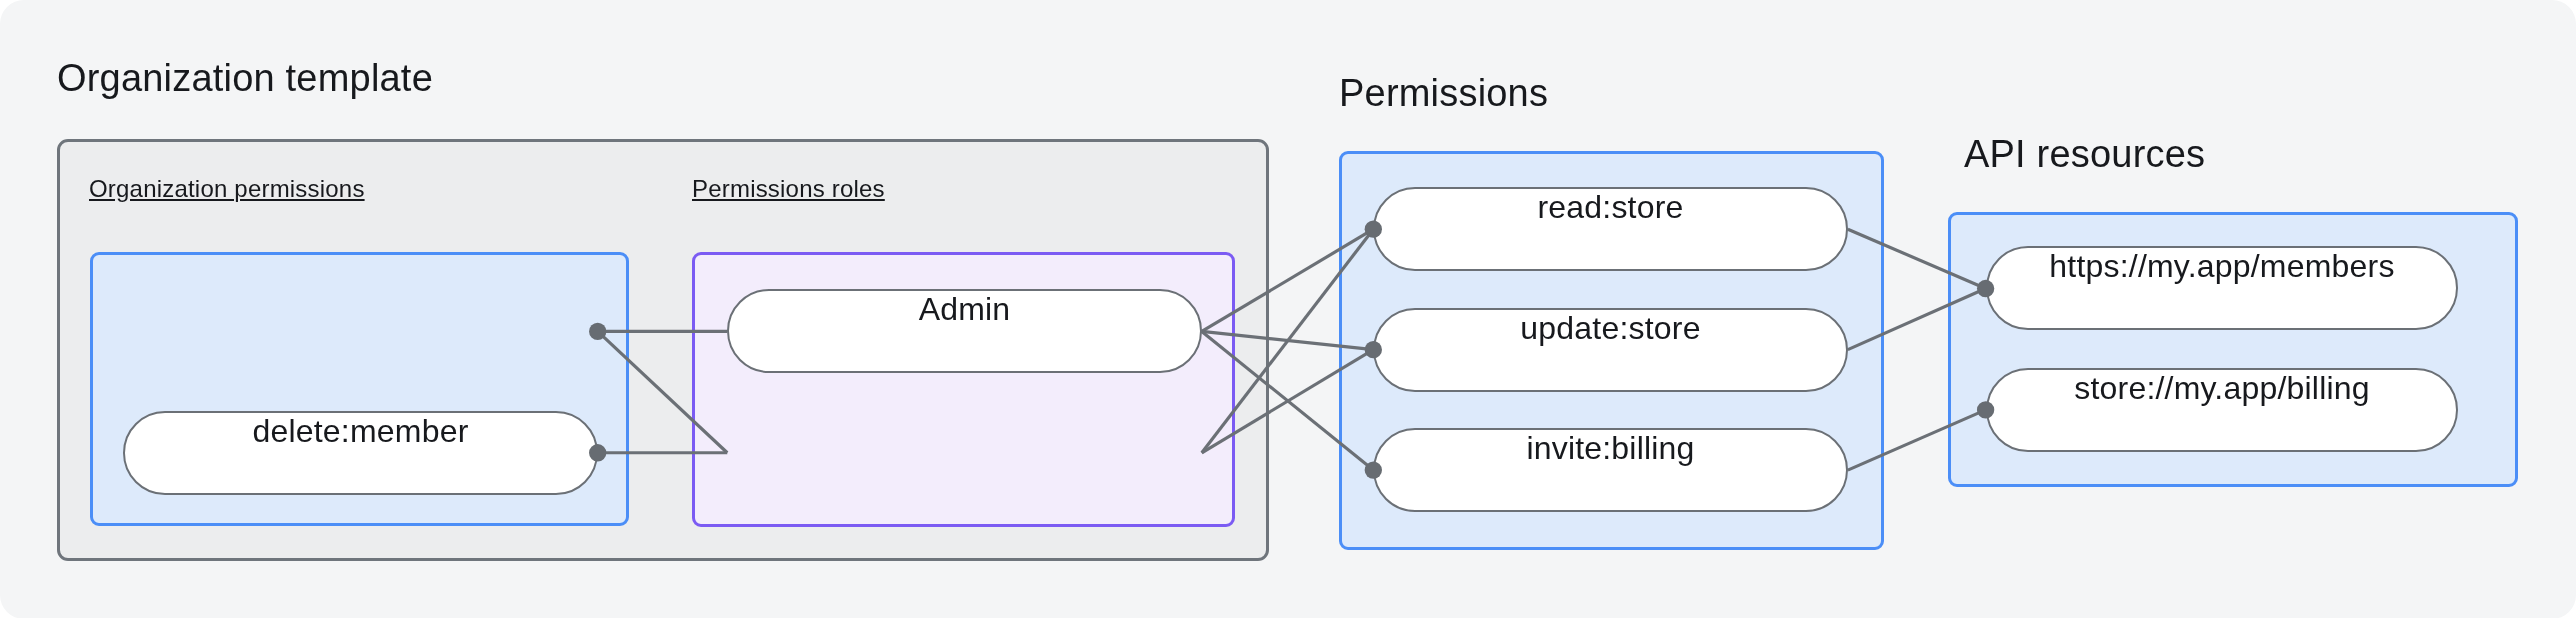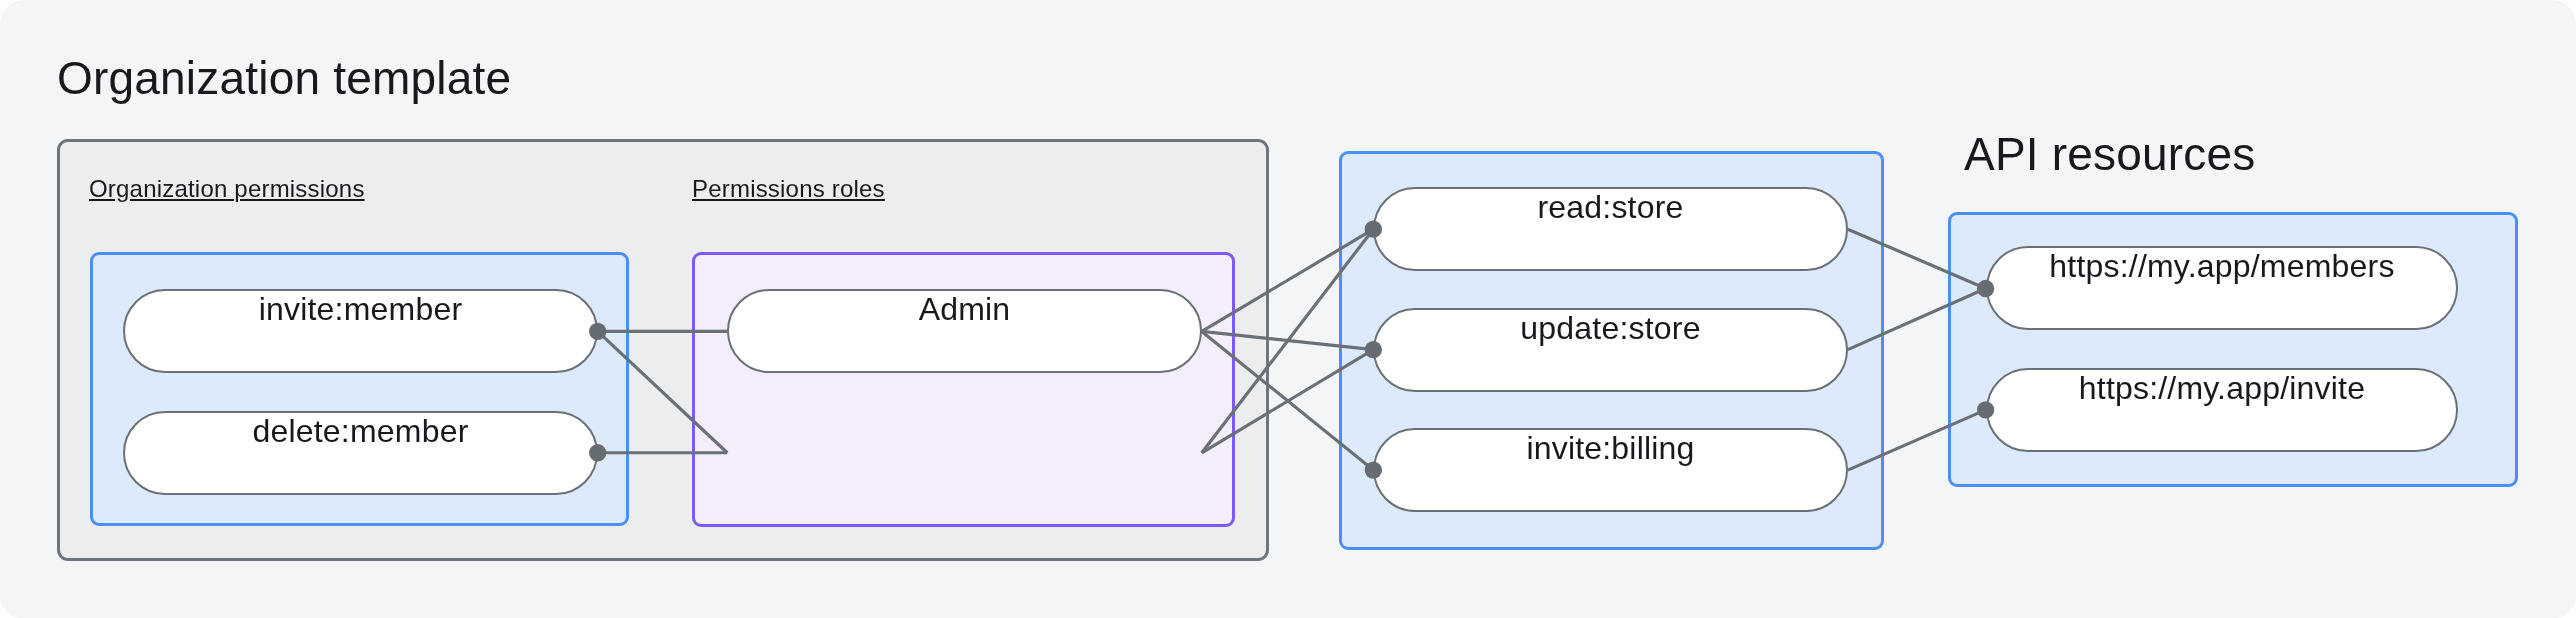--- a/index.html
+++ b/index.html
@@ -11,21 +11,21 @@
   #canvas {
     position: relative;
     width: 2576px;
     height: 619px;
     background: var(--page_bg, #f4f5f6);
     border-radius: 24px;
     overflow: hidden;
   }
   .section-title {
     position: absolute;
-    font-size: 46px;
+    font-size: 38px;
     line-height: 40px;
     color: var(--text, #17191d);
     letter-spacing: 0.2px;
     white-space: nowrap;
   }
   .group-label {
     position: absolute;
     font-size: 24px;
     line-height: 38px;
     color: var(--text, #17191d);
@@ -119,50 +119,48 @@
   <div class="container-box" id="box-template"></div>
 
   <div class="group-label" id="label-org-perms">Organization permissions</div>
 
   <div class="container-box blue-box" id="box-org-permissions"></div>
 
   <div class="group-label" id="label-org-roles">Permissions roles</div>
 
   <div id="box-org-roles"></div>
 
+  <div class="section-title" id="title-permissions">Permissions</div>
 
   <div class="container-box blue-box" id="box-permissions"></div>
 
   <div class="section-title" id="title-api">API resources</div>
 
   <div class="container-box blue-box" id="box-api"></div>
 
-  <div class="pill" id="pill-invite">
-    <span>invite:member</span>
-  </div>
   <div class="pill" id="pill-delete">
     <span>delete:member</span>
   </div>
   <div class="pill" id="pill-admin">
     <span>Admin</span>
   </div>
   <div class="pill" id="pill-read">
     <span>read:store</span>
   </div>
   <div class="pill" id="pill-update">
     <span>update:store</span>
   </div>
   <div class="pill" id="pill-manage">
     <span>invite:billing</span>
   </div>
   <div class="pill" id="pill-members">
     <span>https://my.app/members</span>
   </div>
   <div class="pill" id="pill-billing">
-    <span>https://my.app/invite</span>
+    <span>store://my.app/billing</span>
   </div>
 
   <svg id="connections" viewBox="0 0 2823 678" xmlns="http://www.w3.org/2000/svg">
       <line x1="655" y1="363" x2="797" y2="363"></line>
       <line x1="655" y1="363" x2="797" y2="496"></line>
       <line x1="655" y1="496" x2="797" y2="496"></line>
       <line x1="1317" y1="363" x2="1505" y2="251"></line>
       <line x1="1317" y1="363" x2="1505" y2="383"></line>
       <line x1="1317" y1="363" x2="1505" y2="515"></line>
       <line x1="1317" y1="496" x2="1505" y2="251"></line>

